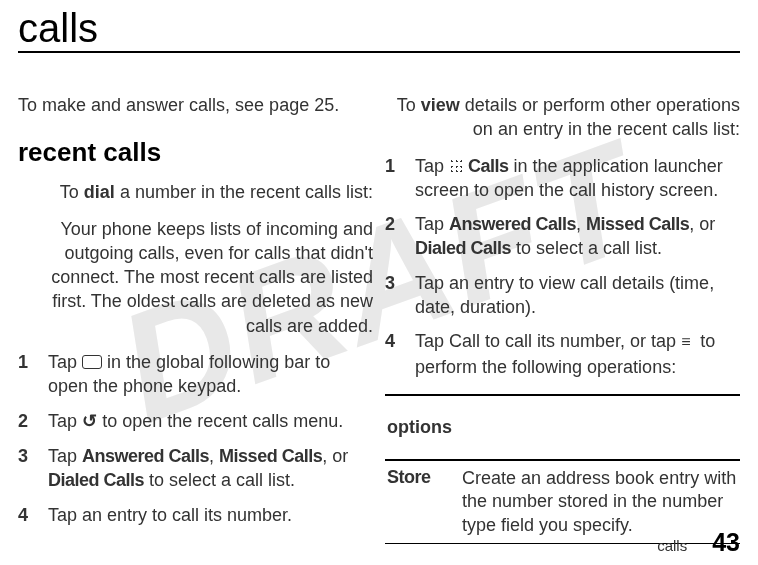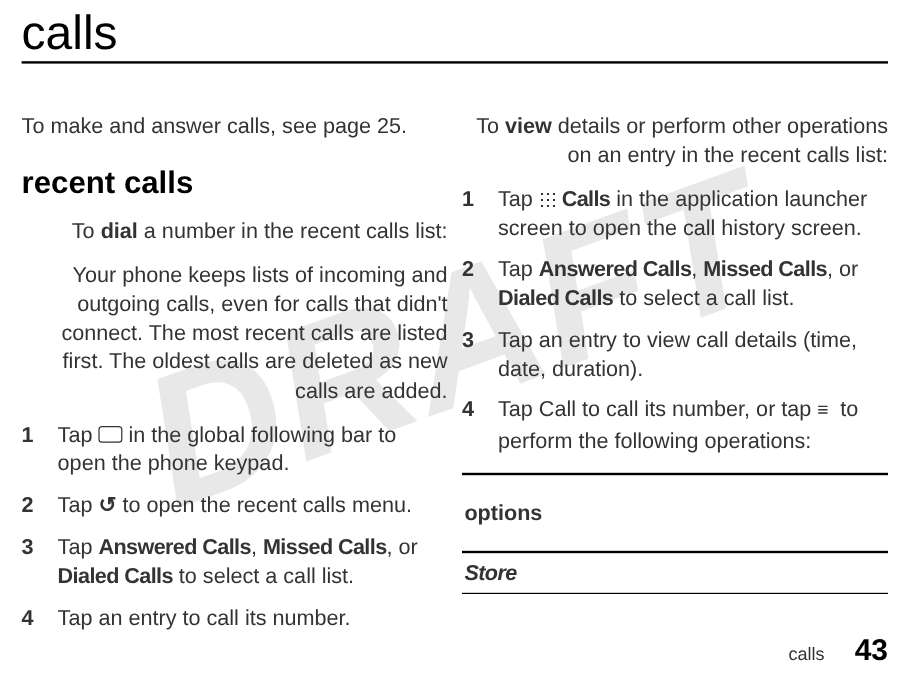--- a/index.html
+++ b/index.html
@@ -129,21 +129,20 @@
     }
     .options-header {
       font-weight: bold;
       padding: 21px 2px;
       border-bottom: 2px solid #000;
       font-size: 18px;
     }
     .options-row {
       display: flex;
       padding: 6px 2px;
-      font-style: italic;
     }
     .options-label {
       flex: 0 0 75px;
       font-weight: bold;
       letter-spacing: -0.5px;
     }
     .options-desc {
       flex: 1;
       line-height: 1.3;
     }
@@ -230,20 +229,21 @@
       <div class="step-num">4</div>
       <div class="step-text">
         <span>Tap Call to call its number, or tap </span><span class="icon-list"></span><span> to perform the following operations:</span>
       </div>
     </div>
 
     <div class="options-table">
       <div class="options-header">options</div>
       <div class="options-row">
         <div class="options-label cond">Store</div>
+        <div class="options-desc">Create an address book entry with the number stored in the number type field you specify.</div>
       </div>
     </div>
   </div>
 </div>
 
 <div class="footer">
   <span class="footer-label">calls</span>
   <span class="footer-page">43</span>
 </div>
 

